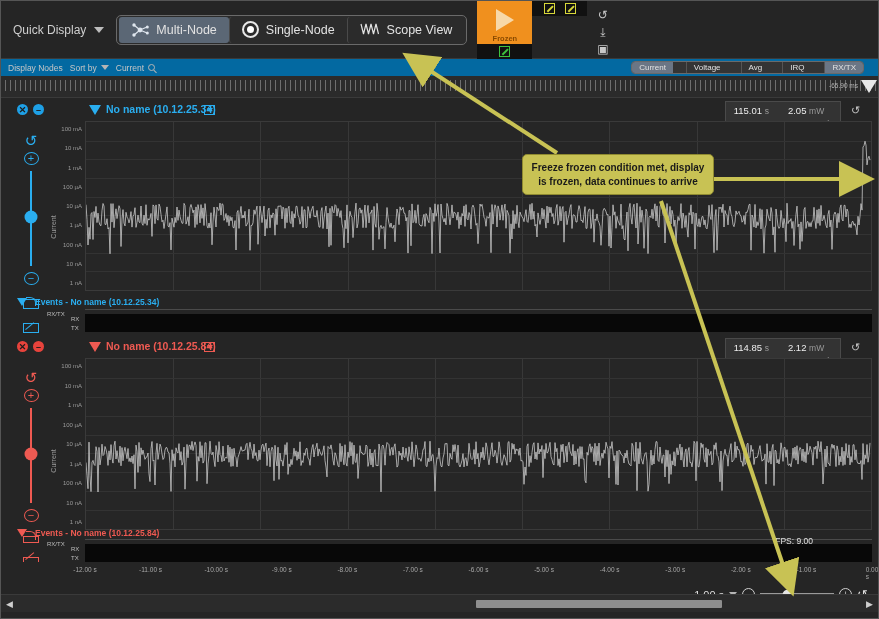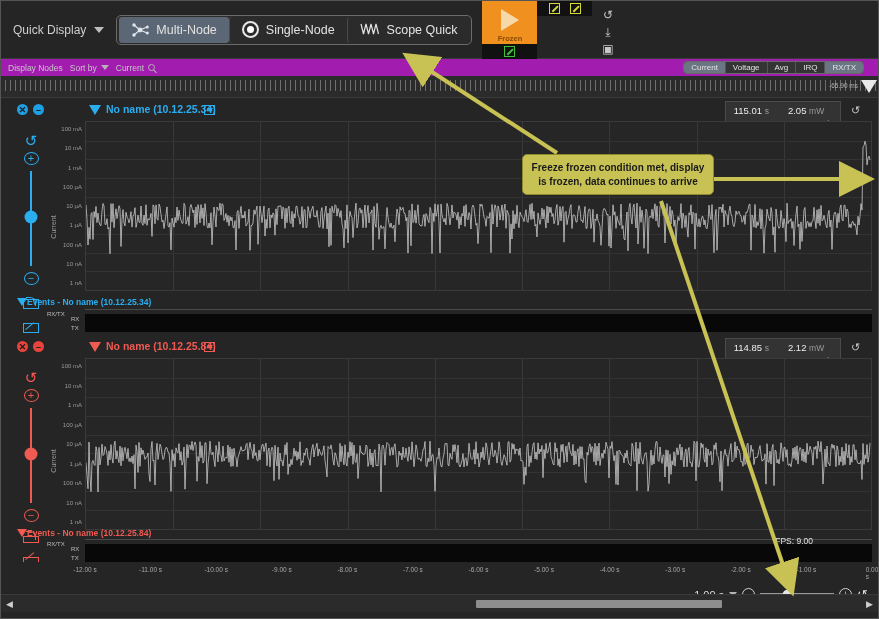--- a/index.html
+++ b/index.html
@@ -105,37 +105,37 @@
   }
   .ti {
     width: 17px; height: 15px; display: flex;
     align-items: center; justify-content: center;
     color: #c8c8c8; font-size: 12px;
   }
 
   
   #filterbar {
     position: absolute; left: 0; top: 58px; width: 879px; height: 17px;
-    background: #a21caf; display: flex; align-items: center;
+    background: #0369a1; display: flex; align-items: center;
     font-size: 8.5px; color: #c6c6c6;
   }
   #filterbar .fg { display: flex; align-items: center; gap: 4px; margin-left: 7px; }
   .chev-s { width:0;height:0;border-left:4px solid transparent;border-right:4px solid transparent;border-top:5px solid #b5b5b5; }
   .mag {
     width: 7px; height: 7px; border: 1.3px solid #b5b5b5; border-radius: 50%;
     position: relative;
   }
   .mag::after { content:""; position:absolute; right:-3px; bottom:-2px; width:4px;height:1.3px;background:#b5b5b5;transform:rotate(45deg); }
   #viewtabs {
     position: absolute; right: 14px; top: 60px;
     display: flex; border: 1px solid #6a6a6a; border-radius: 4px;
     height: 13px; background: #343434; overflow: hidden;
   }
   .vtab { font-size: 8px; color: #e2e2e2; padding: 0 7px; display: flex; align-items: center; }
-  .vtab + .vtab { border-left: 1px solid #555; }
+  .vtab + .vtab { border-left: 1px solid #555; margin-left: 13px; }
   .vtab.sel { background: #6b7685; }
 
   
   #miniruler {
     position: absolute; left: 0; top: 75px; width: 879px; height: 22px;
     background: #2b2b2b; border-bottom: 1px solid #3a3a3a;
   }
   #miniruler .ticks { position:absolute; left:4px; right:0; top:4px; height:11px;
     background: repeating-linear-gradient(to right, #6e6e6e 0px, #6e6e6e 1px, transparent 1px, transparent 5px);}
   #ruler-label { position: absolute; right: 22px; top: 6px; font-size: 6.5px; color: #b5b5b5;}
@@ -229,21 +229,21 @@
   .plot {
     position: absolute; left: 76px; right: 0; top: 20px;
     background: #262626; border: 1px solid #3a3a3a; overflow: hidden;
   }
   #plot1 { height: 170px; }
   #plot2 { height: 172px; }
   .grid-v { position: absolute; top:0; bottom:0; width:1px; background:#383838; }
   .grid-h { position: absolute; left:0; right:0; height:1px; background:#333; }
 
   
-  .ev-head { position: absolute; left: 8px; font-size: 8.5px; font-weight: bold; display:flex; align-items:center; gap:0;}
+  .ev-head { position: absolute; left: 8px; font-size: 8.5px; font-weight: bold; display:flex; align-items:center; gap:8px;}
   .ev-tri { width:0;height:0;border-left:5px solid transparent;border-right:5px solid transparent;border-top:8px solid currentColor;}
   .rxtx-lbl { position: absolute; font-size: 6px; color: #bdbdbd; }
   .rxtx-row { position: absolute; left: 76px; right: 0; height: 9px; background: #080808; }
   .rxtx-tick { position: absolute; left: 76px; right: 0; height: 8px;
     border-top: 1px solid #4a4a4a; }
 
   
   #bottomaxis {
     position: absolute; left: 0; bottom: 34px; width: 879px; height: 22px;
     background: #252525;
@@ -317,21 +317,21 @@
       <div class="mode-btn">
         <span class="ico-radio">
             <i></i>
           </span>
         <span>Single-Node</span>
       </div>
       <div class="mode-btn">
         <svg width="20" height="15" viewBox="0 0 20 15">
           <polyline points="1,2 3.5,12 6,2 8.5,12 11,2 13.5,12 16,2 18.5,12" fill="none" stroke="#e2e2e2" stroke-width="1.2"></polyline>
         </svg>
-        <span>Scope Quick</span>
+        <span>Scope View</span>
       </div>
     </div>
 
     <div id="transport">
       <div class="tbox" id="frozen-box">
         <div class="top">
           <span class="play-tri"></span>
           <span class="cap">Frozen</span>
         </div>
         <div class="strip">

